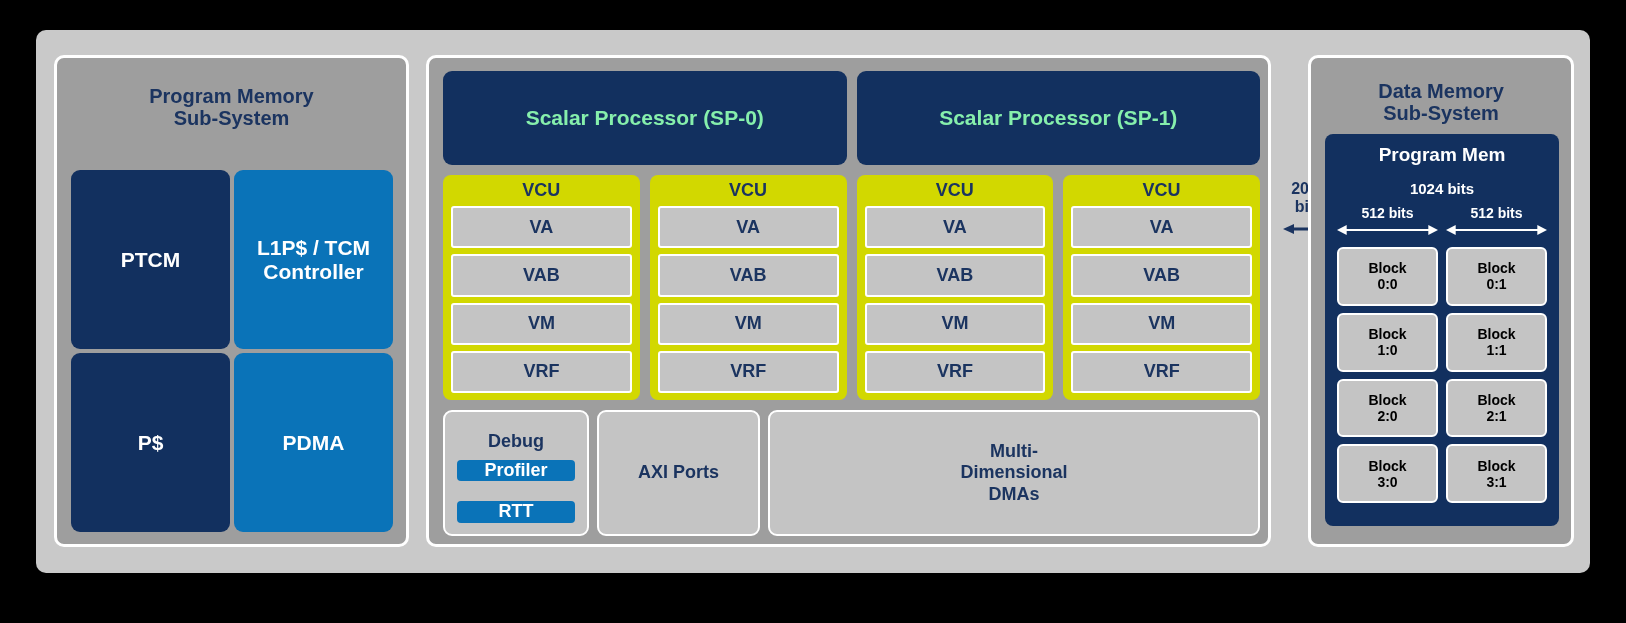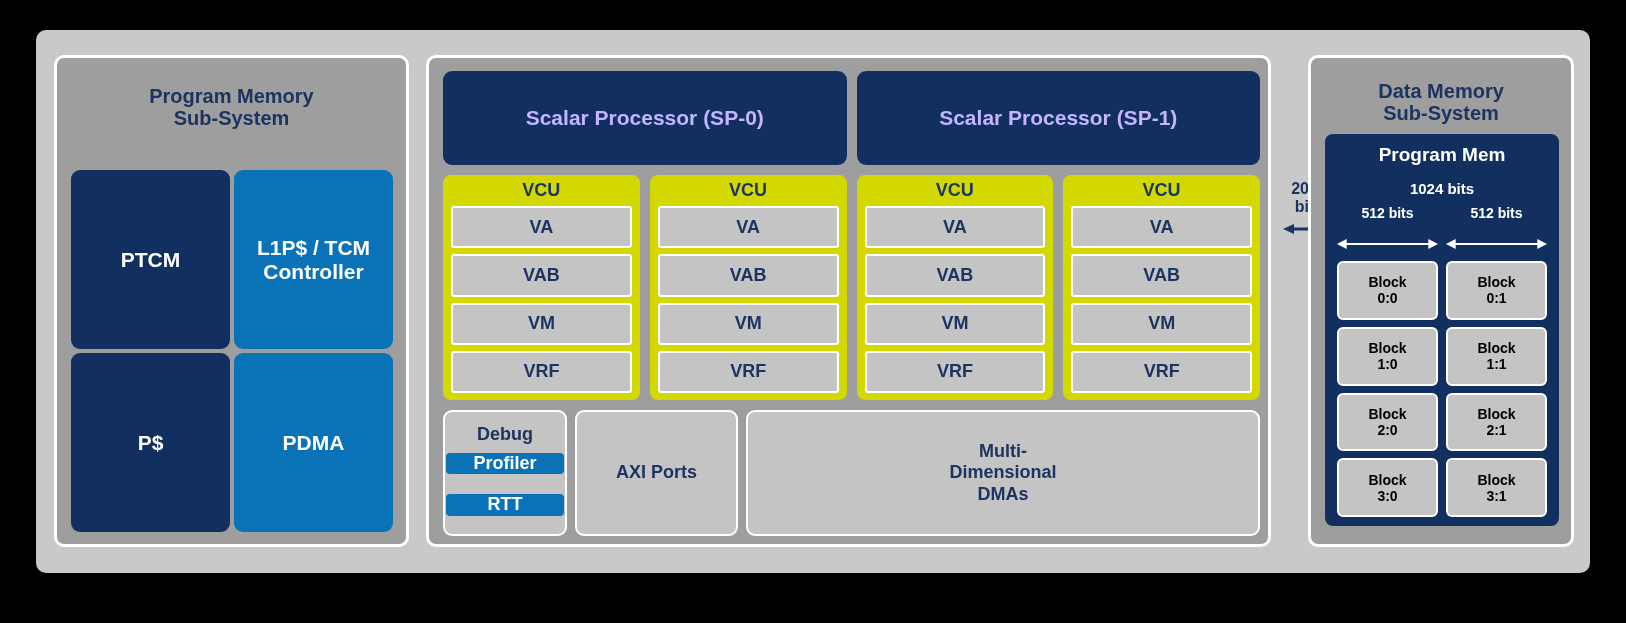--- a/index.html
+++ b/index.html
@@ -67,21 +67,21 @@
     position: absolute;
     left: 14px; top: 13px;
     width: 817px; height: 94px;
     display: flex; gap: 10px;
   }
   .sp-box {
     flex: 1;
     background: #12305f;
     border-radius: 9px;
     display: flex; align-items: center; justify-content: center;
-    color: #c4b5fd; font-weight: bold; font-size: 21px;
+    color: #86efac; font-weight: bold; font-size: 21px;
   }
 
   .vcu-row {
     position: absolute;
     left: 14px; top: 117px;
     width: 817px; height: 225px;
     display: flex; gap: 10px;
   }
   .vcu {
     flex: 1;
@@ -119,21 +119,21 @@
     border: 2px solid #ffffff;
     border-radius: 9px;
     display: flex; align-items: center; justify-content: center;
     text-align: center;
     color: #1b3460; font-weight: bold; font-size: 18px;
     line-height: 1.2;
     padding: 4px;
   }
   #psu-box           { width: 160px; }
   #soc-controller-box{ width: 160px; }
-  #debug-box         { width: 124px; flex-direction: column; justify-content: flex-start; padding-top: 12px; }
+  #debug-box         { width: 146px; flex-direction: column; justify-content: flex-start; padding-top: 19px; }
   #axi-ports-box     { width: 163px; }
   #md-dmas-box       { flex: 1; }
 
   .debug-title { font-size: 18px; color:#1b3460; font-weight:bold; margin-bottom: 7px; }
   .debug-btn {
     width: 118px; height: 30px;
     background: #0a73b8;
     border-radius: 4px;
     display: flex; align-items: center; justify-content: center;
     color: #ffffff; font-weight: bold; font-size: 18px;
@@ -178,21 +178,21 @@
     font-weight: bold; font-size: 15px;
     margin-bottom: 8px;
   }
   .bits-512-row {
     display: flex; gap: 8px; margin-bottom: 2px;
   }
   .bits-512-col { flex: 1; }
   .bits-512-label {
     text-align: center; color: #ffffff;
     font-weight: bold; font-size: 14px;
-    margin-bottom: 16px;
+    margin-bottom: 2px;
   }
 
   .block-grid {
     display: grid;
     grid-template-columns: 1fr 1fr;
     grid-template-rows: repeat(4, 1fr);
     gap: 7px 8px;
     height: 256px;
     margin-top: 6px;
   }

